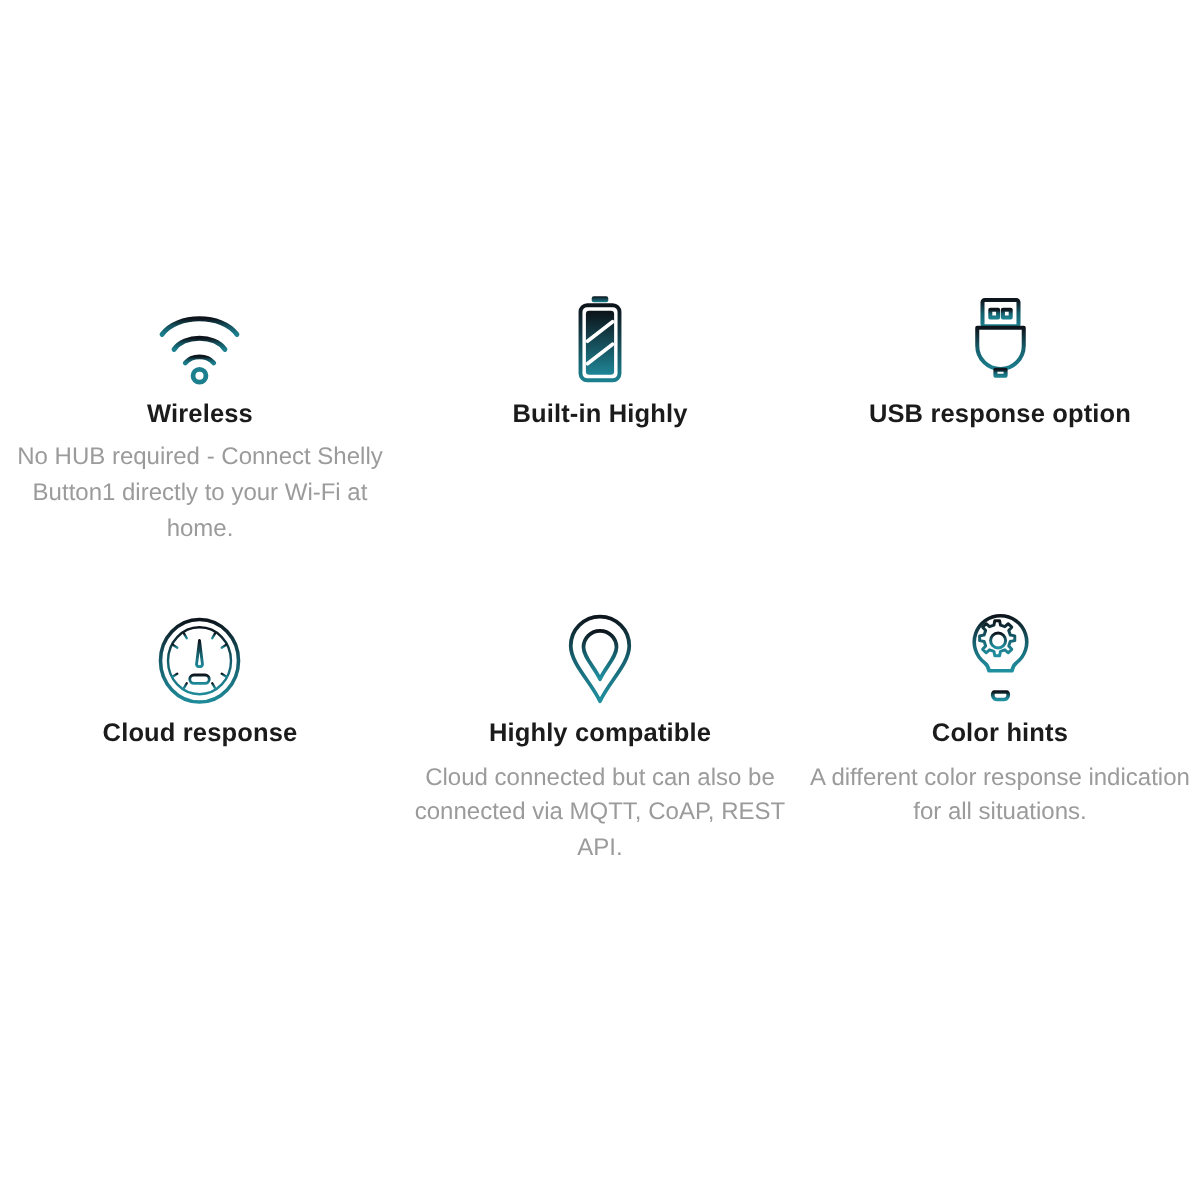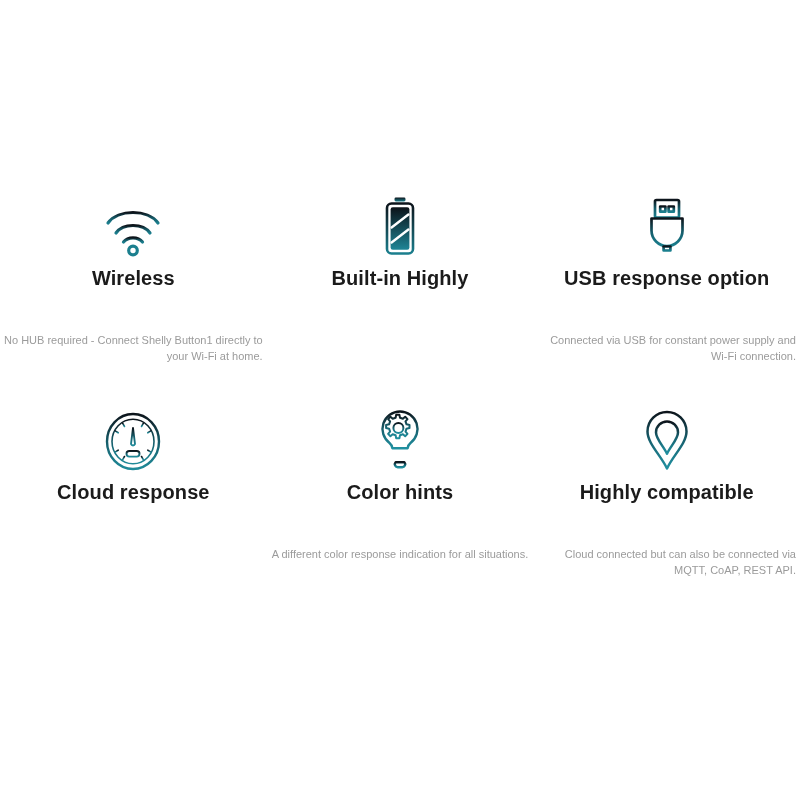--- a/index.html
+++ b/index.html
@@ -36,36 +36,35 @@
 
   .icon-wrap {
     height: 62px;
     display: flex;
     align-items: flex-end;
     justify-content: center;
     margin-bottom: 9px;
   }
 
   .feature-title {
-    font-size: 20px;
+    font-size: 17px;
     font-weight: bold;
     color: #1b1b1b;
     letter-spacing: 0.1px;
     margin-bottom: 7px;
     text-align: center;
     line-height: 1.2;
   }
 
   .feature-desc {
-    font-size: 11px;
+    font-size: 16px;
     color: #9b9b9b;
-    text-align: right;
+    text-align: center;
     line-height: 1.48;
     max-width: 262px;
-    margin-top: 35px;
   }
 
   .row-gap {
     height: 44px;
   }
 
   svg { display: block; }
 </style>
 </head>
 <body>
@@ -135,21 +134,20 @@
             <rect x="14" y="3" width="24" height="17.5" rx="1.5"></rect>
             <rect x="19.2" y="9.5" width="5.2" height="5.2"></rect>
             <rect x="27.6" y="9.5" width="5.2" height="5.2"></rect>
             <path d="M10.5 21.5 h31 v12 a15.5 15.5 0 0 1 -15.5 15.5 a15.5 15.5 0 0 1 -15.5 -15.5 z"></path>
             <path d="M22.6 49.5 h6.8 v4 h-6.8 z"></path>
             <path d="M26 53.5 v4.5"></path>
           </g>
         </svg>
       </div>
       <div class="feature-title">USB response option</div>
-      <div class="feature-desc">Connected via USB for constant power supply and Wi-Fi connection.</div>
     </div>
 
   </div>
 
   <div class="row-gap"></div>
 
   <div class="feature-row">
 
     <div class="feature-cell">
       <div class="icon-wrap">
@@ -180,20 +178,40 @@
             <path d="M29 17 L31 33 a2.1 2.1 0 0 1 -4 0 z" stroke-width="1.9" stroke-linejoin="round"></path>
             <rect x="22.5" y="40" width="13" height="5.6" rx="2.8" stroke-width="1.9"></rect>
           </g>
         </svg>
       </div>
       <div class="feature-title">Cloud response</div>
     </div>
 
     <div class="feature-cell">
       <div class="icon-wrap">
+        <svg width="52" height="62" viewBox="0 0 52 62">
+          <defs>
+            <linearGradient id="gPin" x1="0" y1="0" x2="0" y2="1">
+              <stop offset="0" stop-color="#0d141b"></stop>
+              <stop offset="0.5" stop-color="#17616f"></stop>
+              <stop offset="1" stop-color="#2090a0"></stop>
+            </linearGradient>
+          </defs>
+          <g fill="none" stroke="url(#gPin)" stroke-width="2.5" stroke-linejoin="round" stroke-linecap="round">
+            <path d="M26 3 a19.5 19.5 0 0 1 19.5 19.5 c0 12 -13.5 24 -19.5 37 c-6 -13 -19.5 -25 -19.5 -37 A19.5 19.5 0 0 1 26 3 z"></path>
+            <path d="M26 12.5 a11 11 0 0 1 11 11 c0 6.6 -7.4 13.4 -11 21.3 c-3.6 -7.9 -11 -14.7 -11 -21.3 a11 11 0 0 1 11 -11 z"></path>
+          </g>
+        </svg>
+      </div>
+      <div class="feature-title">Highly compatible</div>
+      <div class="feature-desc">Cloud connected but can also be connected via MQTT, CoAP, REST API.</div>
+    </div>
+
+    <div class="feature-cell">
+      <div class="icon-wrap">
         <svg width="50" height="62" viewBox="0 0 50 62">
           <defs>
             <linearGradient id="gBulb" x1="0" y1="0" x2="0" y2="1">
               <stop offset="0" stop-color="#0d141b"></stop>
               <stop offset="0.5" stop-color="#17616f"></stop>
               <stop offset="1" stop-color="#2090a0"></stop>
             </linearGradient>
           </defs>
           <g fill="none" stroke="url(#gBulb)" stroke-width="2.4" stroke-linejoin="round" stroke-linecap="round">
             <path d="M25 2.5 a17.5 17.5 0 0 1 10.5 31.5 c-1.9 1.5 -2.6 3.1 -2.8 5.2 h-15.4 c-0.2 -2.1 -0.9 -3.7 -2.8 -5.2 A17.5 17.5 0 0 1 25 2.5 z"></path>
@@ -205,35 +223,15 @@
           <g fill="none" stroke="url(#gBulb)" stroke-width="2" stroke-linejoin="round">
             <path d="M25 8.8 l2.9 1 l2.3 -2 l2.3 2.3 l-2 2.3 l1 2.9 l3 0.6 v3.2 l-3 0.6 l-1 2.9 l2 2.3 l-2.3 2.3 l-2.3 -2 l-2.9 1 l-0.6 3 h-3.2 l-0.6 -3 l-2.9 -1 l-2.3 2 l-2.3 -2.3 l2 -2.3 l-1 -2.9 l-3 -0.6 v-3.2 l3 -0.6 l1 -2.9 l-2 -2.3 l2.3 -2.3 l2.3 2 l2.9 -1 l0.6 -3 h3.2 z"></path>
             <circle cx="23.4" cy="19" r="5"></circle>
           </g>
         </svg>
       </div>
       <div class="feature-title">Color hints</div>
       <div class="feature-desc">A different color response indication for all situations.</div>
     </div>
 
-    <div class="feature-cell">
-      <div class="icon-wrap">
-        <svg width="52" height="62" viewBox="0 0 52 62">
-          <defs>
-            <linearGradient id="gPin" x1="0" y1="0" x2="0" y2="1">
-              <stop offset="0" stop-color="#0d141b"></stop>
-              <stop offset="0.5" stop-color="#17616f"></stop>
-              <stop offset="1" stop-color="#2090a0"></stop>
-            </linearGradient>
-          </defs>
-          <g fill="none" stroke="url(#gPin)" stroke-width="2.5" stroke-linejoin="round" stroke-linecap="round">
-            <path d="M26 3 a19.5 19.5 0 0 1 19.5 19.5 c0 12 -13.5 24 -19.5 37 c-6 -13 -19.5 -25 -19.5 -37 A19.5 19.5 0 0 1 26 3 z"></path>
-            <path d="M26 12.5 a11 11 0 0 1 11 11 c0 6.6 -7.4 13.4 -11 21.3 c-3.6 -7.9 -11 -14.7 -11 -21.3 a11 11 0 0 1 11 -11 z"></path>
-          </g>
-        </svg>
-      </div>
-      <div class="feature-title">Highly compatible</div>
-      <div class="feature-desc">Cloud connected but can also be connected via MQTT, CoAP, REST API.</div>
-    </div>
-
   </div>
 
 </div>
 
 </body></html>

